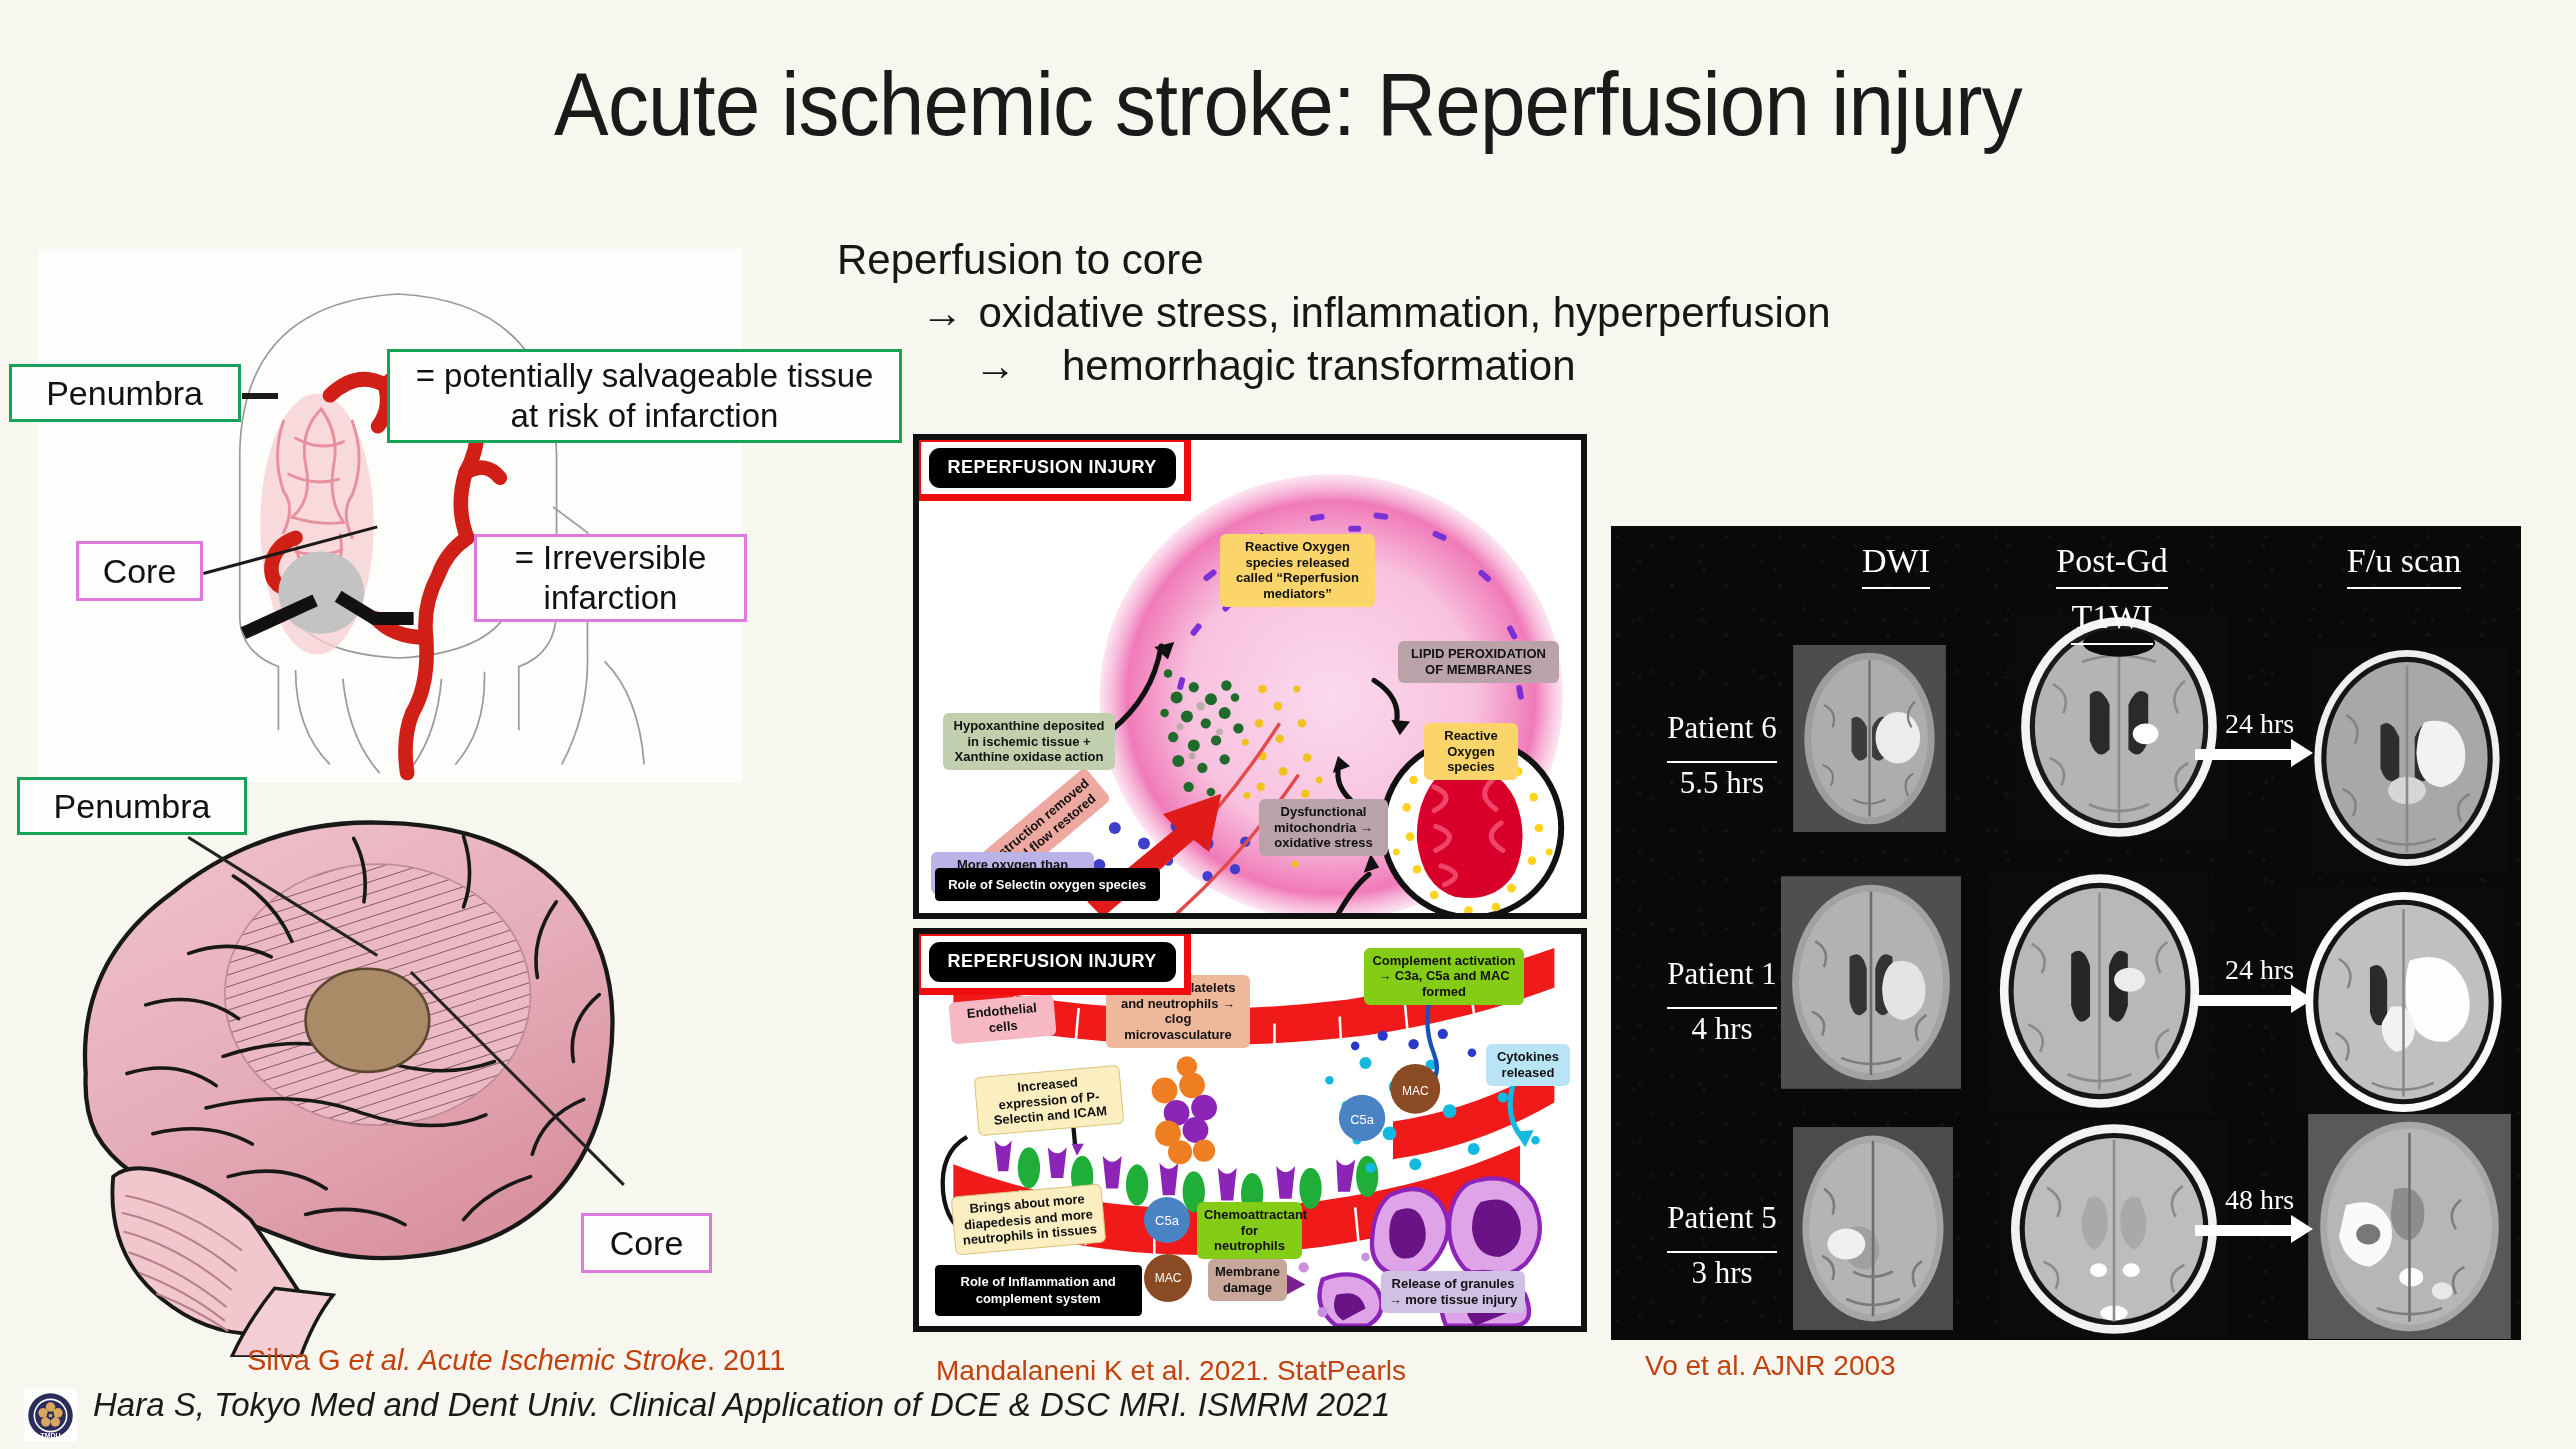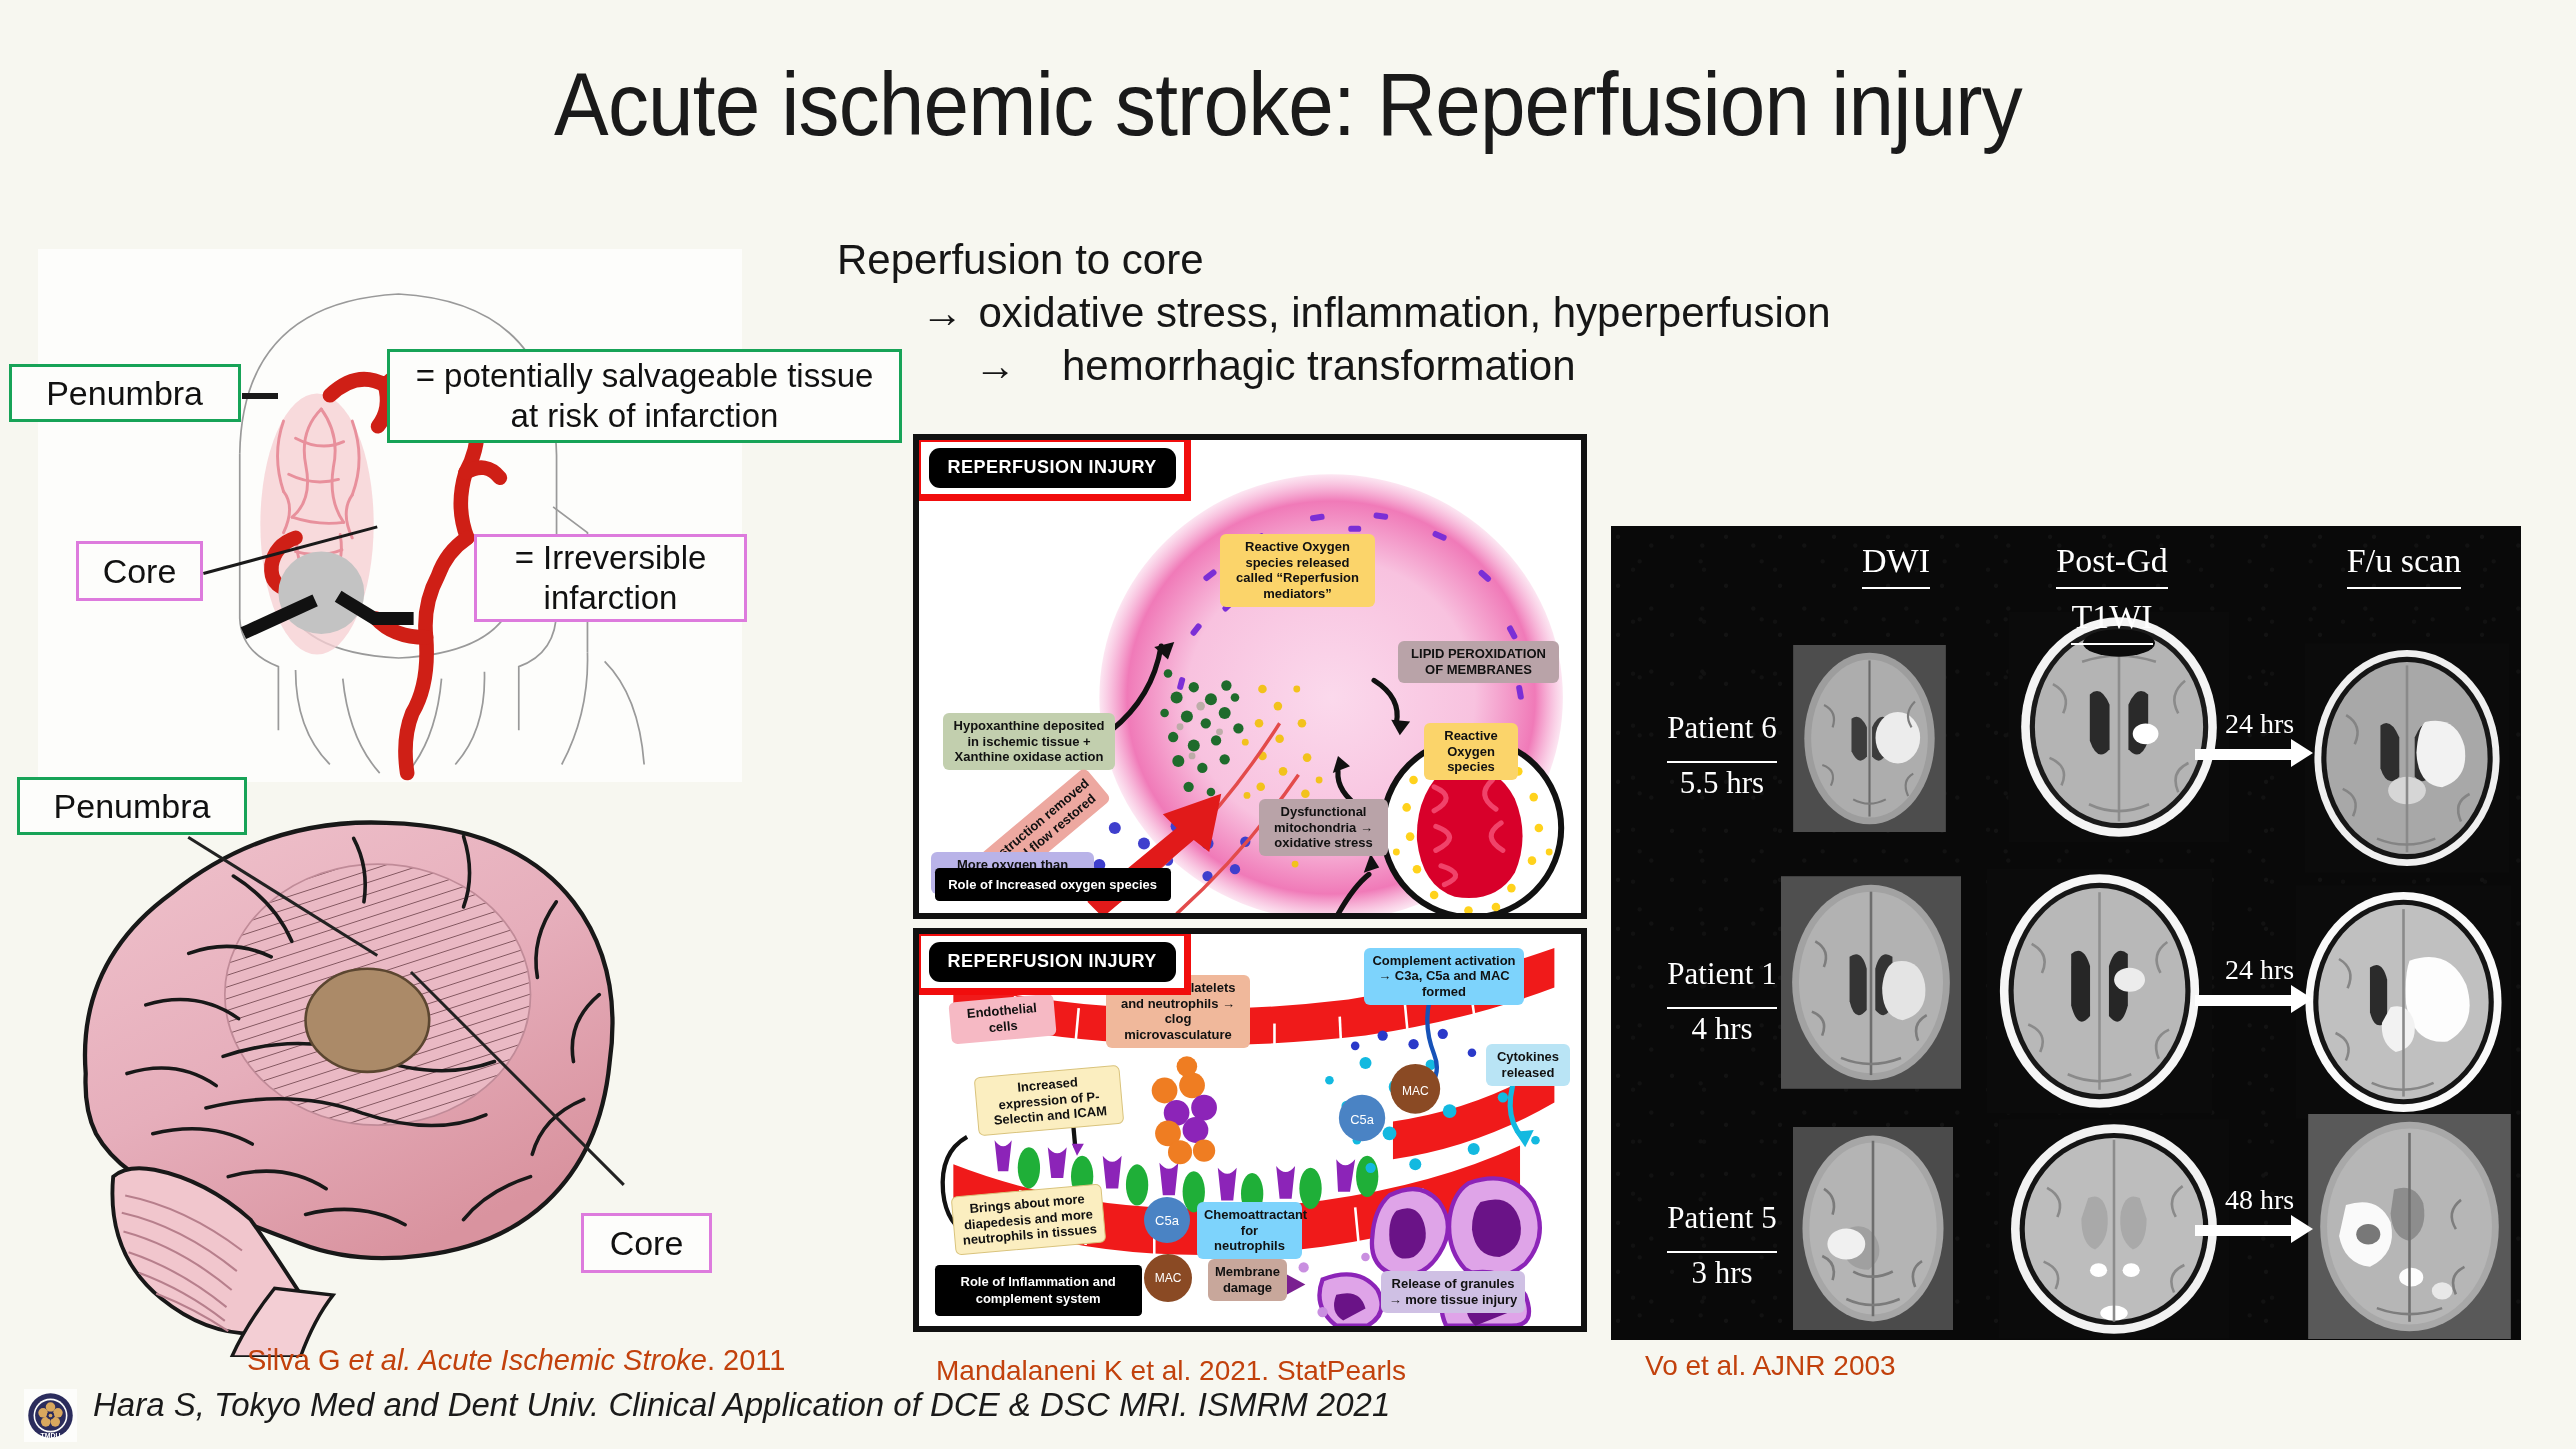--- a/index.html
+++ b/index.html
@@ -89,21 +89,21 @@
     padding:5.2px 6.9px;text-align:center;border-radius:6px;z-index:5;
     font-weight:600;
   }
   .tag.yellow{background:#fbd46a;}
   .tag.ltyellow{background:#fbeec0;border:0.9px solid #d9c37c;}
   .tag.green{background:#c2cfae;}
   .tag.mauve{background:#b9a3a8;}
   .tag.pink{background:#eda8a0;}
   .tag.salmon{background:#f0b89b;}
   .tag.rose{background:#f6b9c4;}
-  .tag.blue{background:#7dd3fc;}
+  .tag.blue{background:#84cc16;}
   .tag.ltblue{background:#b9e4f5;}
   .tag.purple{background:#b9b3e8;}
   .tag.lav{background:#cfc0e4;}
   .tag.brown{background:#c8a79b;}
 
   .cell-circ{position:absolute;border-radius:50%;}
 
   
   .mri{
     position:absolute;left:1611px;top:526px;width:910px;height:814px;
@@ -441,21 +441,21 @@
       </div>
 
       <div class="tag yellow" style="left:301px;top:94px;width:155px;">Reactive Oxygen species released called “Reperfusion mediators”</div>
       <div class="tag mauve" style="left:479px;top:201px;width:161px;">LIPID PEROXIDATION OF MEMBRANES</div>
       <div class="tag yellow" style="left:505px;top:283px;width:94px;">Reactive Oxygen species</div>
       <div class="tag green" style="left:24px;top:273px;width:172px;">Hypoxanthine deposited in ischemic tissue + Xanthine oxidase action</div>
       <div class="tag pink" style="left:50px;top:369px;width:146px;transform:rotate(-40deg);">Obstruction removed Blood flow restored</div>
       <div class="tag purple" style="left:12px;top:412px;width:163px;">More oxygen than before</div>
       <div class="tag mauve" style="left:340px;top:359px;width:129px;">Dysfunctional mitochondria → oxidative stress</div>
 
-      <div class="role-badge" style="left:15.5px;bottom:12px;">Role of Increased oxygen species</div>
+      <div class="role-badge" style="left:15.5px;bottom:12px;">Role of Selectin oxygen species</div>
     </div>
   </div>
 
   <div class="mid-fig" id="mid-fig-2">
     <div class="fig-inner">
       <svg viewBox="0 0 771 456" style="position:absolute;inset:0;width:100%;height:100%;">
 
         <path d="M40 98 Q260 148 520 118 Q640 100 740 62 L740 16 Q620 58 500 76 Q250 106 40 56 Z" fill="#f01a1a"></path>
         <g fill="none" stroke="#ffffff" stroke-width="3">
           <path d="M112 72 L106 118"></path>

